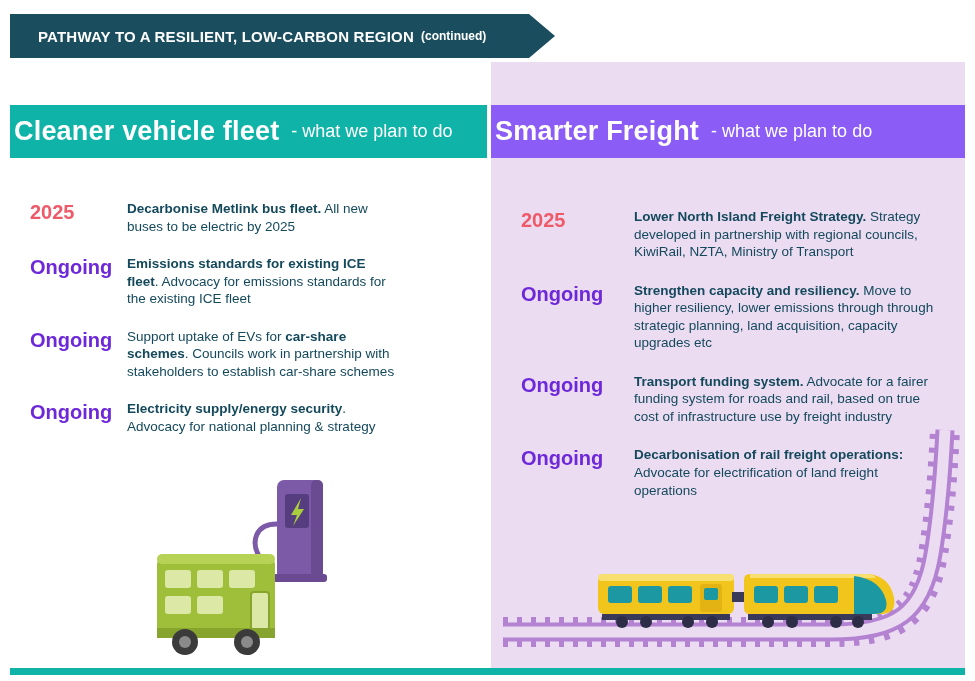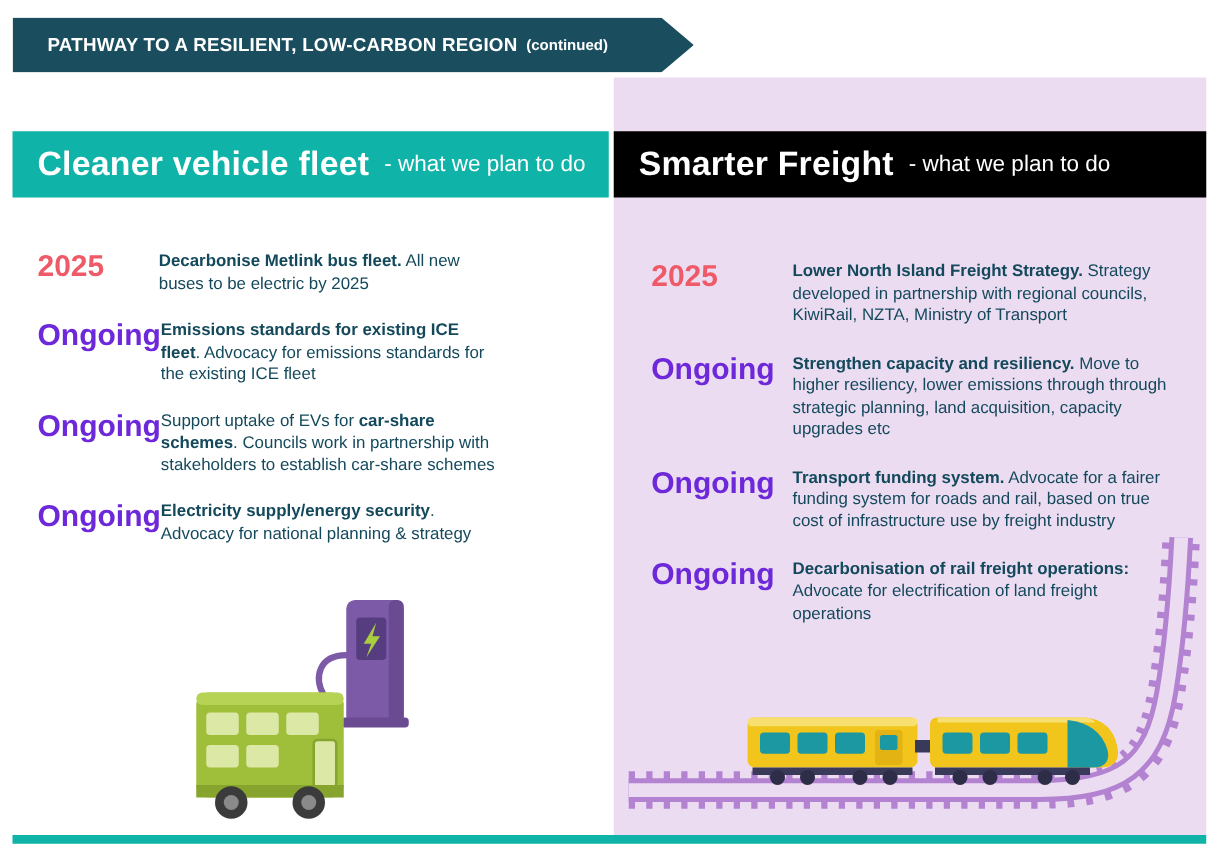--- a/index.html
+++ b/index.html
@@ -16,33 +16,33 @@
   .banner-title { font-weight:bold; font-size:15px; letter-spacing:.2px; white-space:nowrap; }
   .banner-cont  { font-weight:bold; font-size:12px; margin-left:7px; white-space:nowrap; }
 
   
   .col { position:absolute; top:62px; height:606px; }
   .col-left  { left:10px;  width:477px; background:#ffffff; }
   .col-right { left:491px; width:474px; background:#ecdcf2; }
 
   .col-header {
     position:absolute; top:43px; left:0; right:0; height:53px;
-    display:flex; align-items:center; padding-left:20px; color:#fff; z-index:4;
+    display:flex; align-items:center; padding-left:4px; color:#fff; z-index:4;
   }
   .col-left  .col-header { background:#0fb3a7; }
-  .col-right .col-header { background:#000000; }
+  .col-right .col-header { background:#8b5cf6; }
   .col-title { font-size:27px; font-weight:bold; letter-spacing:.2px; }
   .col-sub   { font-size:18px; margin-left:12px; }
 
   .items { position:absolute; display:flex; flex-direction:column; gap:20px; z-index:2; }
   .col-left  .items { top:138px; left:20px; right:87px; }
   .col-right .items { top:146px; left:30px; right:25px; gap:21px; }
 
   .item { display:flex; align-items:flex-start; }
-  .item-label { flex:0 0 97px; font-size:24px; font-weight:bold; line-height:1.1; padding-top:1px; }
+  .item-label { flex:0 0 97px; font-size:20px; font-weight:bold; line-height:1.1; padding-top:1px; }
   .col-right .item-label { flex-basis:113px; }
   .label-2025    { color:#ee5a68; }
   .label-ongoing { color:#6d28d9; }
   .item-text { flex:1; font-size:13.5px; line-height:1.3; color:#14495c; }
   .item-text b { font-weight:bold; }
 
   .bus-illustration   { position:absolute; left:145px; top:400px; z-index:2; }
   .track-svg          { position:absolute; inset:0; z-index:1; pointer-events:none; }
   .train-illustration { position:absolute; left:105px; top:502px; z-index:3; }
 

